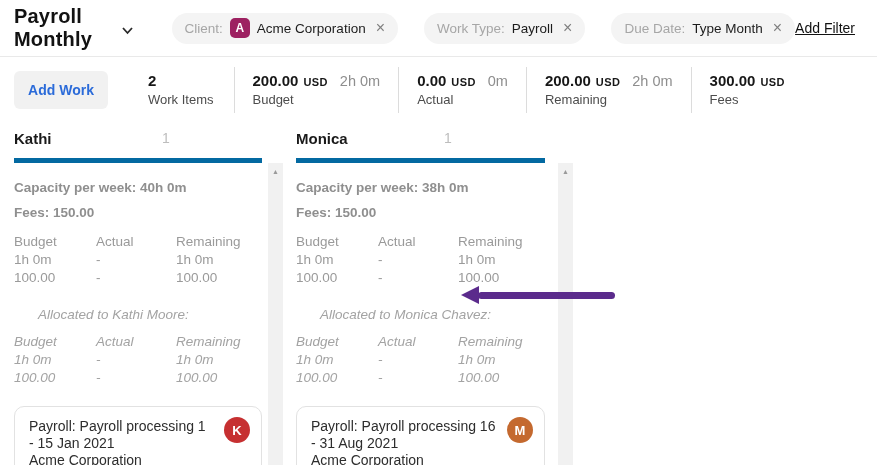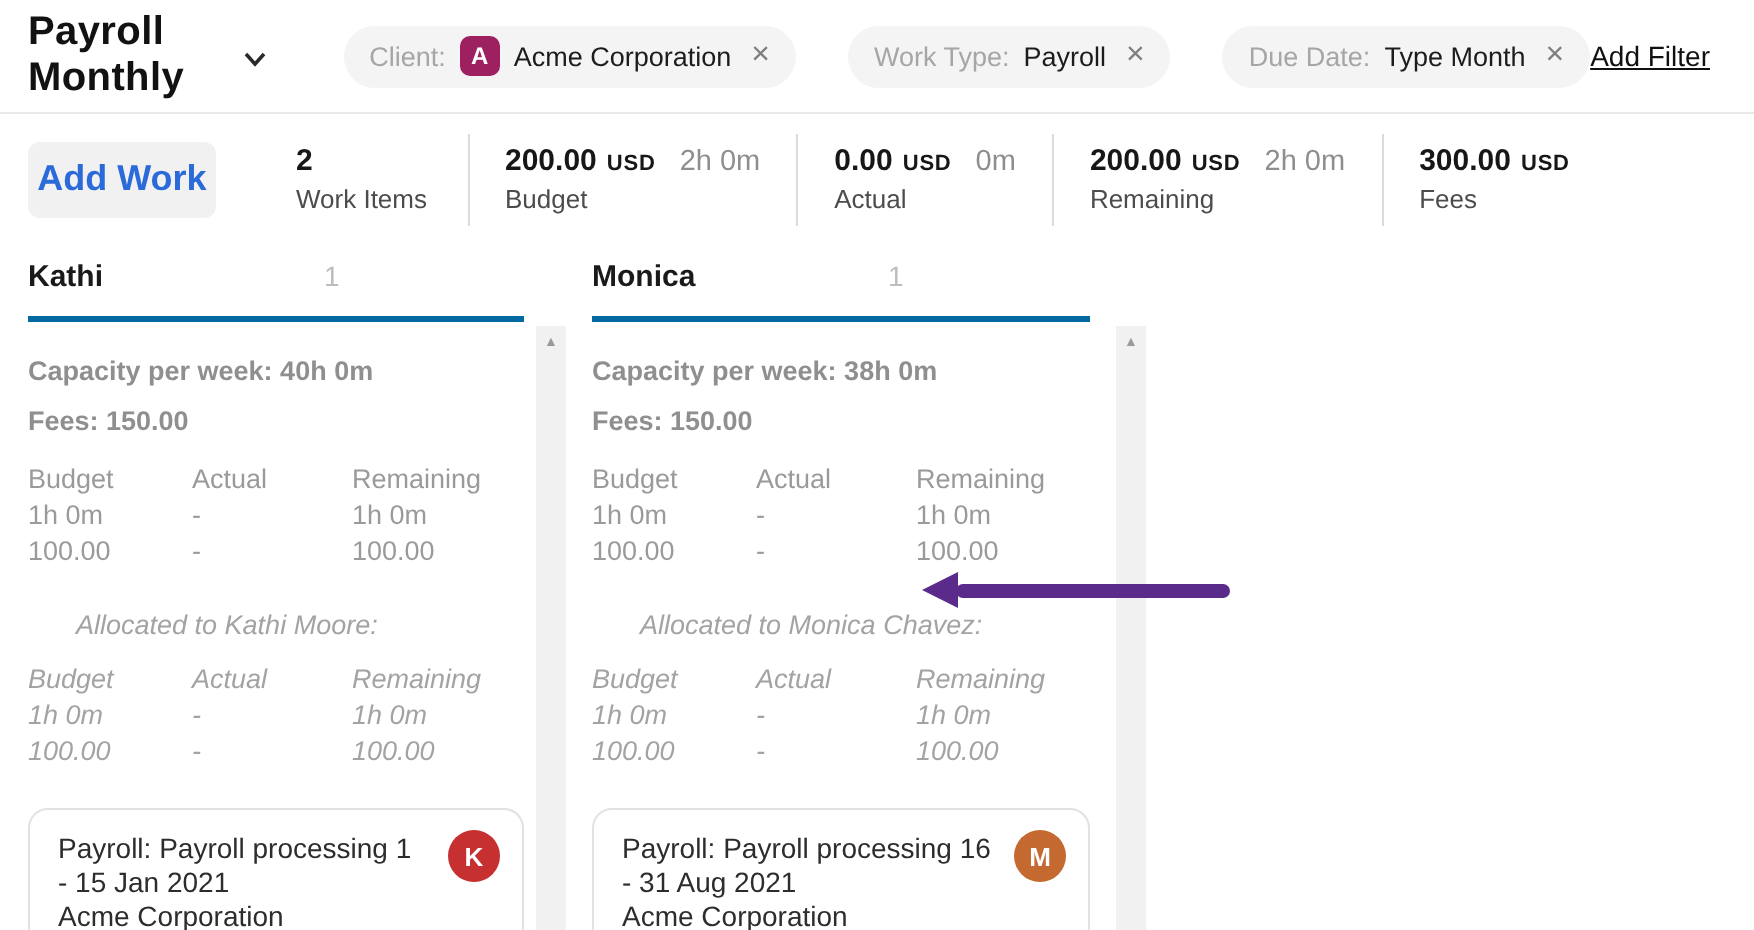--- a/index.html
+++ b/index.html
@@ -36,37 +36,37 @@
   .add-filter {
     margin-left:auto; margin-right:22px;
     font-size:14px; color:#111; text-decoration:underline; cursor:pointer; white-space:nowrap;
   }
 
   
   .statsbar { display:flex; align-items:center; padding:9px 0 0 14px; height:56px; }
   .add-work-btn {
     background:#f1f1f1; border:none; border-radius:6px;
     width:94px; height:38px; font-family:inherit;
-    font-size:18px; font-weight:bold; cursor:pointer;
+    font-size:14px; font-weight:bold; cursor:pointer;
   }
   .stat { padding:0 18px; }
   .stat-top { display:flex; align-items:baseline; gap:12px; white-space:nowrap; }
   .stat-amount { font-size:15px; font-weight:bold; color:#171717; }
   .stat-currency { font-size:11px; font-weight:bold; color:#171717; letter-spacing:.4px; }
   .stat-time { font-size:14.5px; color:#8e8e8e; }
   .stat-label { font-size:13px; color:#4c4c4c; margin-top:3px; }
   .stat-sep { width:1px; height:46px; background:#dcdcdc; }
   .stat-workitems { margin-left:22px; margin-right:2px; }
 
   
   .board { position:absolute; left:0; top:118px; right:0; bottom:0; }
   .col { position:absolute; top:0; bottom:0; }
   .col-kathi  { left:14px;  width:248px; }
   .col-monica { left:296px; width:249px; }
-  .col-header { position:relative; padding:12px 0 10px; border-bottom:3px solid #0369a1; }
+  .col-header { position:relative; padding:12px 0 10px; border-bottom:5px solid #0369a1; }
   .col-name { font-size:15px; font-weight:bold; color:#1a1a1a; }
   .col-count { position:absolute; left:148px; top:12px; font-size:14px; color:#bdbdbd; }
 
   .cap-line  { margin-top:17px; font-size:13.5px; font-weight:bold; color:#8f8f8f; }
   .fees-line { margin-top:10px; font-size:13.5px; font-weight:bold; color:#8f8f8f; }
 
   .mini-table {
     margin-top:13px; display:grid;
     grid-template-columns:82px 80px 1fr;
     font-size:13.5px; line-height:18px; color:#9a9a9a;

